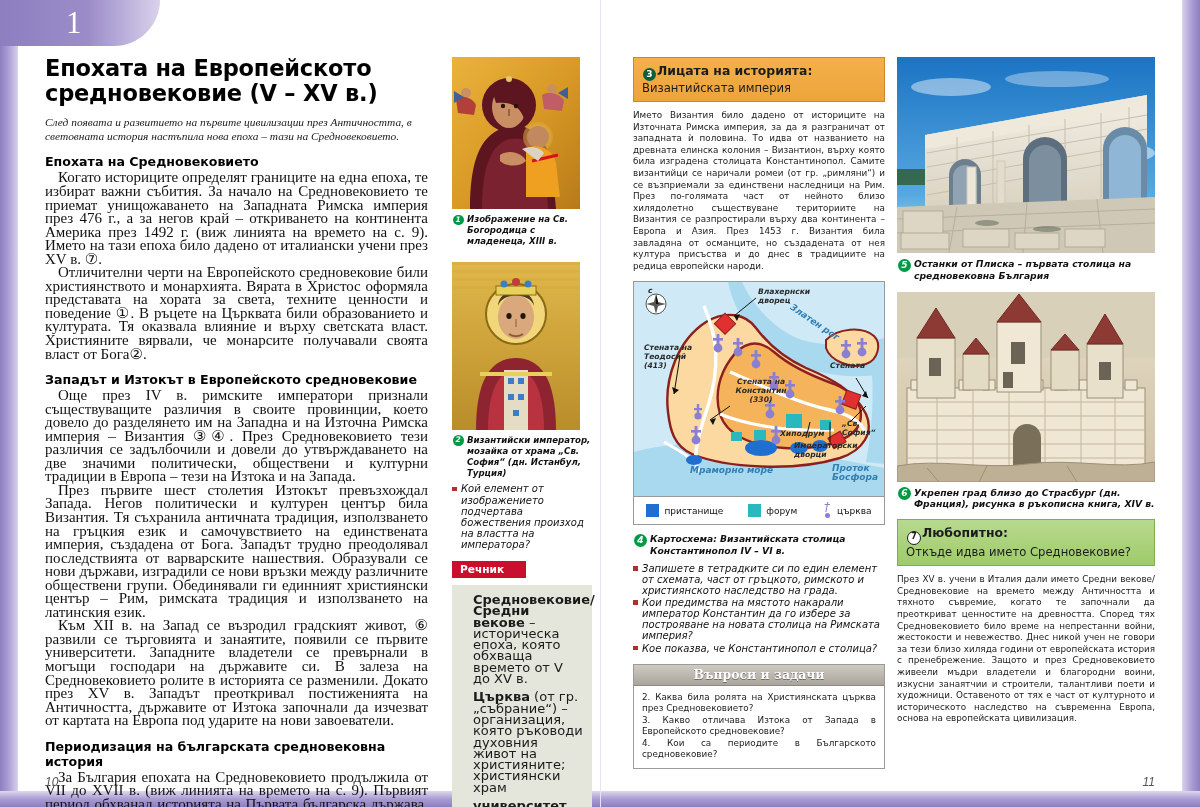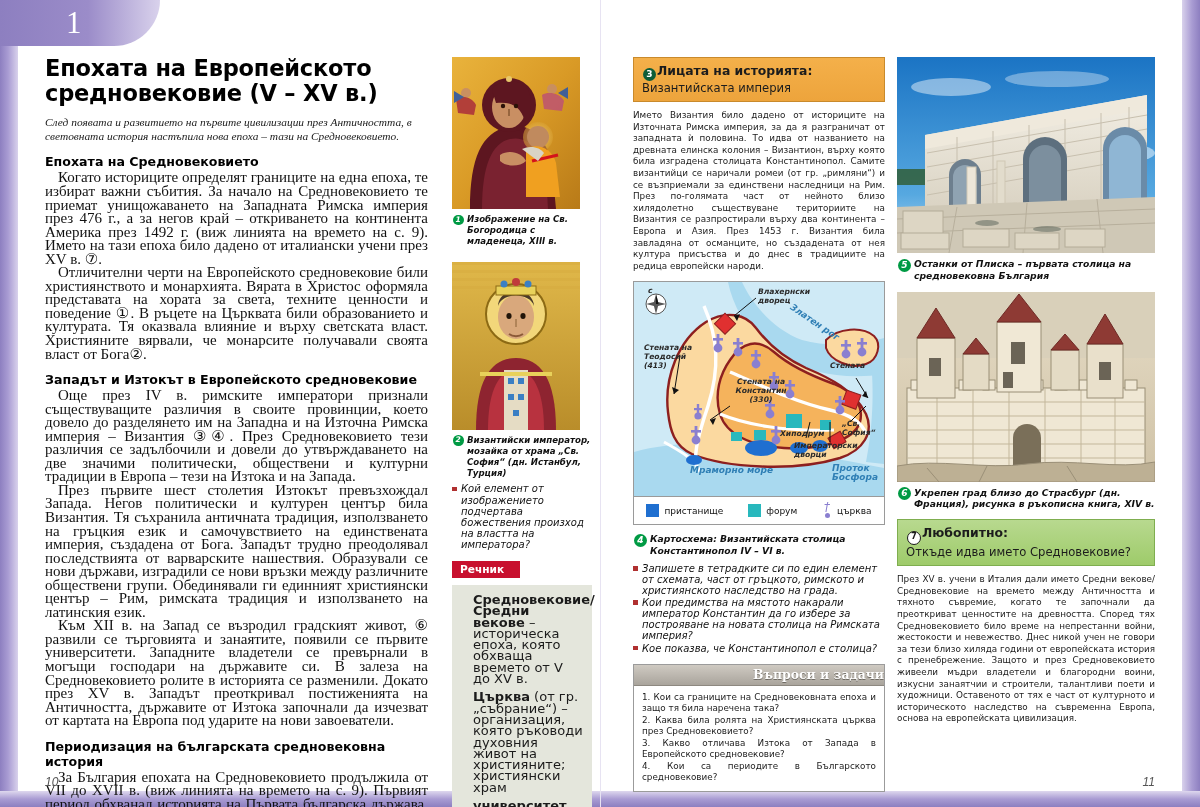--- a/index.html
+++ b/index.html
@@ -74,21 +74,21 @@
     padding-left:9px;position:relative;margin-bottom:1px;
   }
   .qlist li:before{
     content:"";position:absolute;left:0;top:3.2px;width:4.6px;height:4.6px;
     background:#b03030;
   }
   .glossary{background:#e4e6dc;padding:9px 9px 11px 9px;}
   .glossary-tab{
     background:#c8102e;color:#fff;display:inline-block;
     font-family:"DejaVu Sans", sans-serif;font-weight:bold;font-size:10.6px;
-    padding:2px 16px 3px 8px;margin-bottom:7px;
+    padding:2px 22px 3px 8px;margin-bottom:7px;
   }
   .gl-entry{
     font-family:"DejaVu Sans", sans-serif;font-size:13px;line-height:11.3px;
     color:#1b1b1b;margin:0 0 7px 12px;
   }
   .gl-entry b{font-weight:bold;}
 
   
   .orangebox{
     background:linear-gradient(180deg,#f4b04a 0%,#eda43c 100%);
@@ -110,21 +110,21 @@
     font-family:"DejaVu Sans", sans-serif;font-size:8.8px;line-height:11.6px;
     color:#1b1b1b;margin:0;text-align:justify;
   }
 
   
   .qbox{border:1px solid #9b9b9b;}
   .qbox .hd{
     background:linear-gradient(180deg,#cfcac2 0%,#a9a49c 100%);
     border-bottom:1px solid #8d8880;
     font-family:"DejaVu Serif", serif;font-weight:bold;font-size:12.4px;
-    color:#fff;text-align:right;padding:2px 0 3px 0;
+    color:#fff;text-align:center;padding:2px 0 3px 0;
     text-shadow:0 1px 0 #6e6a63;
   }
   .qbox .bd{padding:6px 8px 7px 8px;background:#fff;}
   .qbox p{
     font-family:"DejaVu Sans", sans-serif;font-size:8.8px;line-height:11.5px;
     color:#1b1b1b;margin:0 0 0 0;text-align:justify;
   }
 
   
   .greenbox{
@@ -489,21 +489,20 @@
 
     <ul class="qlist" style="margin-top:6px;">
       <li>Запишете в тетрадките си по един елемент от схемата, част от гръцкото, римското и християнското наследство на града.</li>
       <li>Кои предимства на мястото накарали император Константин да го избере за построяване на новата столица на Римската империя?</li>
       <li>Кое показва, че Константинопол е столица?</li>
     </ul>
 
     <div class="qbox" style="margin-top:10px;">
       <div class="hd">Въпроси и задачи</div>
       <div class="bd">
-        <p>1. Кои са границите на Средновековната епоха и защо тя била наречена така?</p>
         <p>2. Каква била ролята на Християнската църква през Средновековието?</p>
         <p>3. Какво отличава Изтока от Запада в Европейското средновековие?</p>
         <p>4. Кои са периодите в Българското средновековие?</p>
       </div>
     </div>
   </div>
 
   <div class="col" style="left:897px;top:57px;width:258px;">
 
     <div class="photo" style="width:258px;height:196px;">

